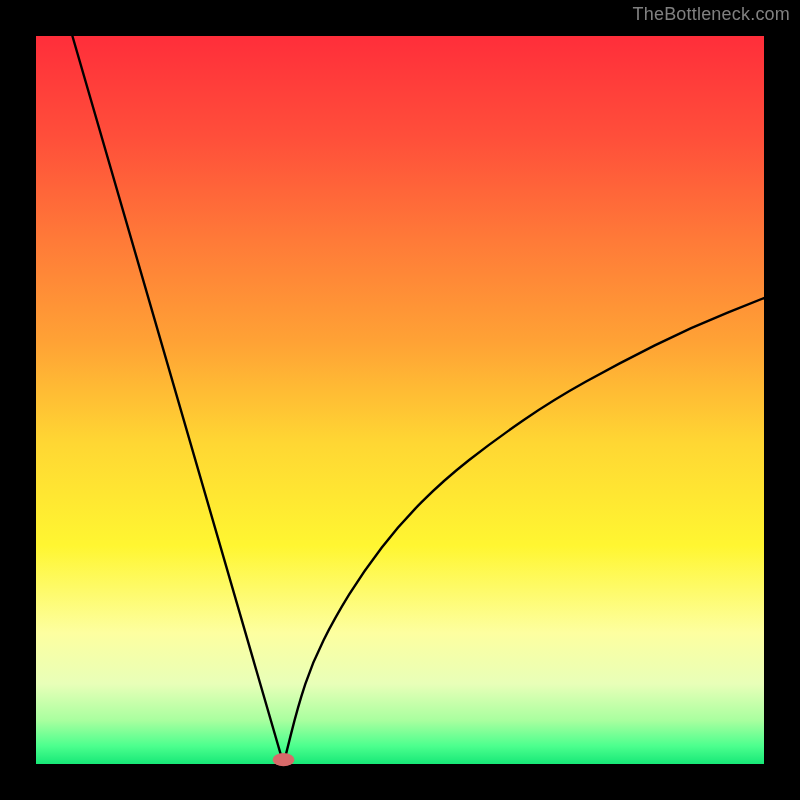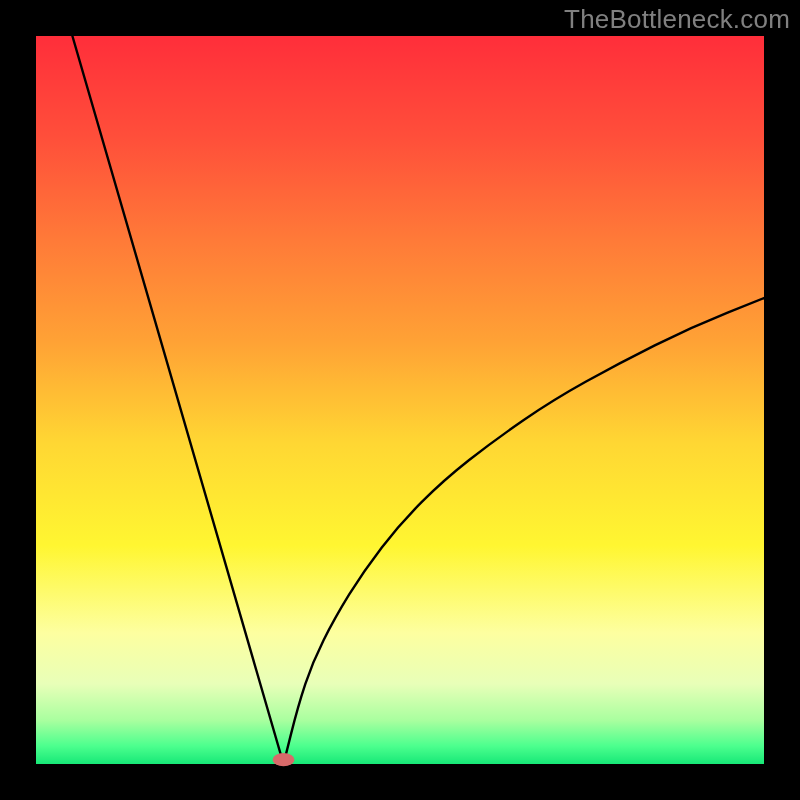--- a/index.html
+++ b/index.html
@@ -15,21 +15,21 @@
     position: relative;
     width: 800px;
     height: 800px;
     background: #000;
   }
   .watermark {
     position: absolute;
     top: 4px;
     right: 10px;
     color: #808080;
-    font-size: 26px;
+    font-size: 18px;
     font-weight: 400;
     letter-spacing: 0.2px;
     z-index: 5;
   }
   svg {
     position: absolute;
     top: 0;
     left: 0;
     display: block;
   }

